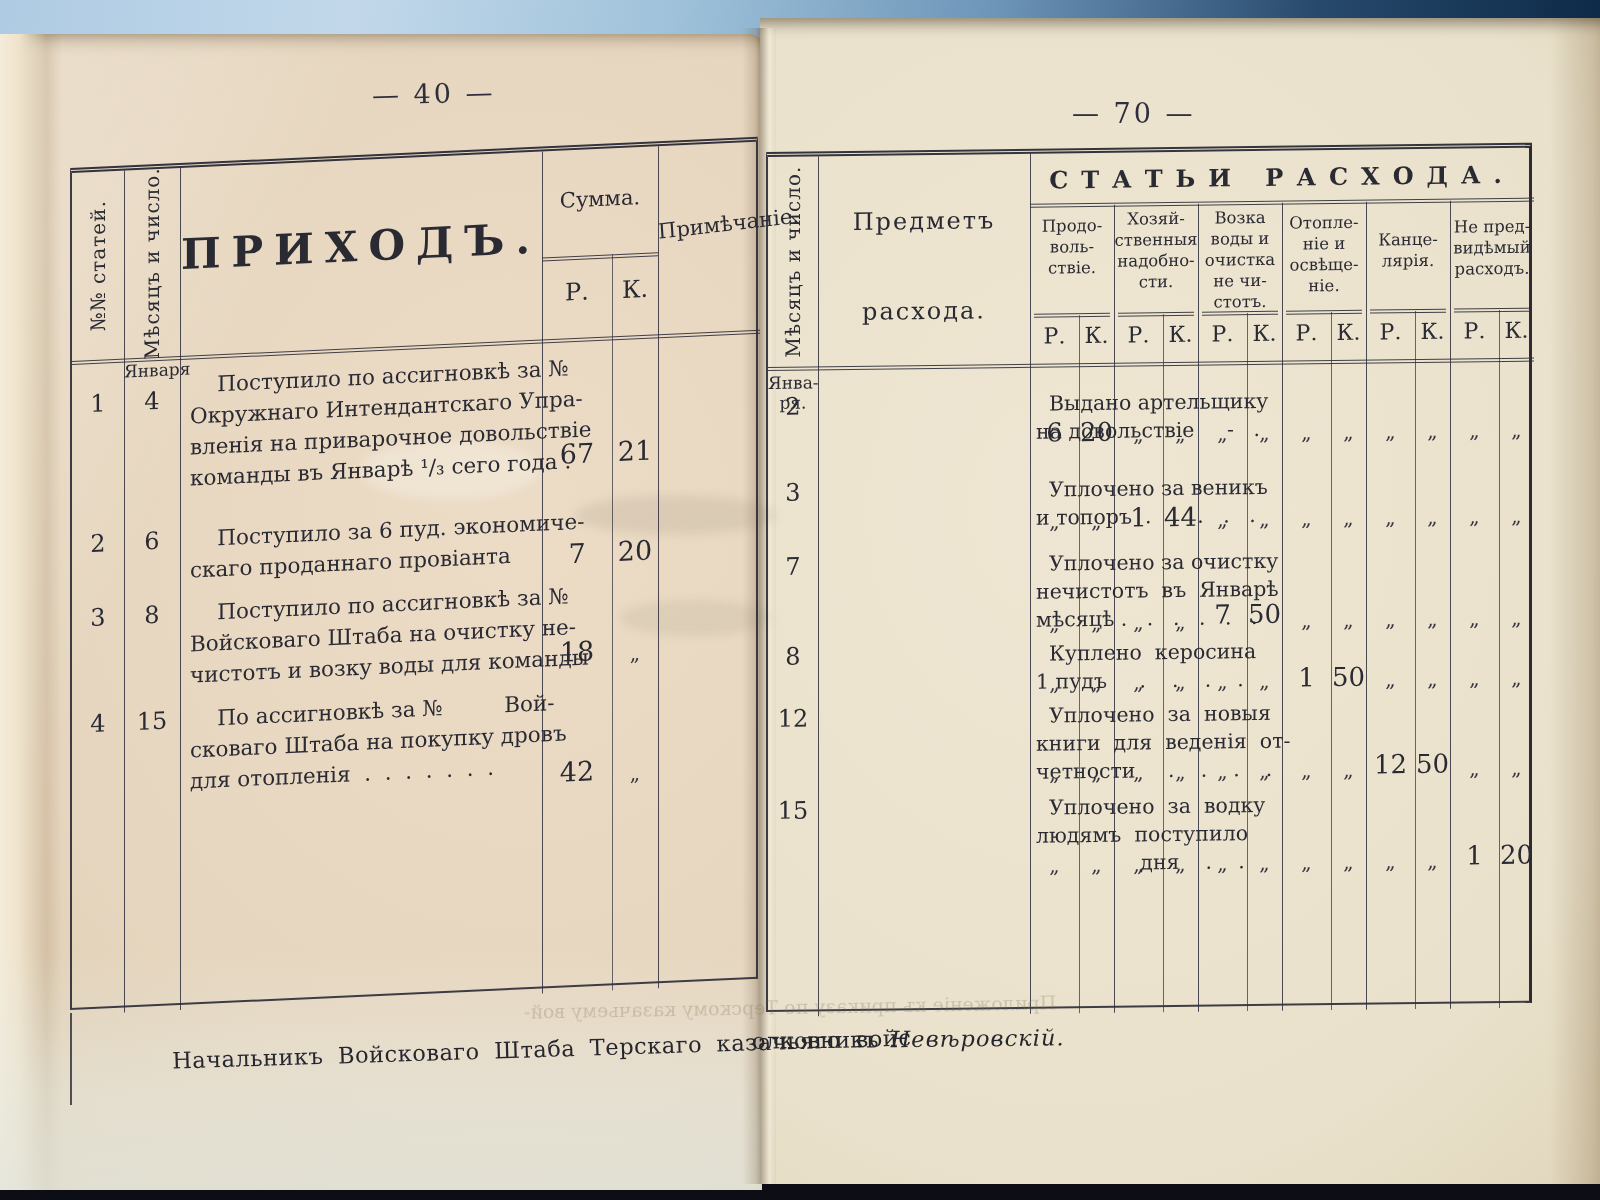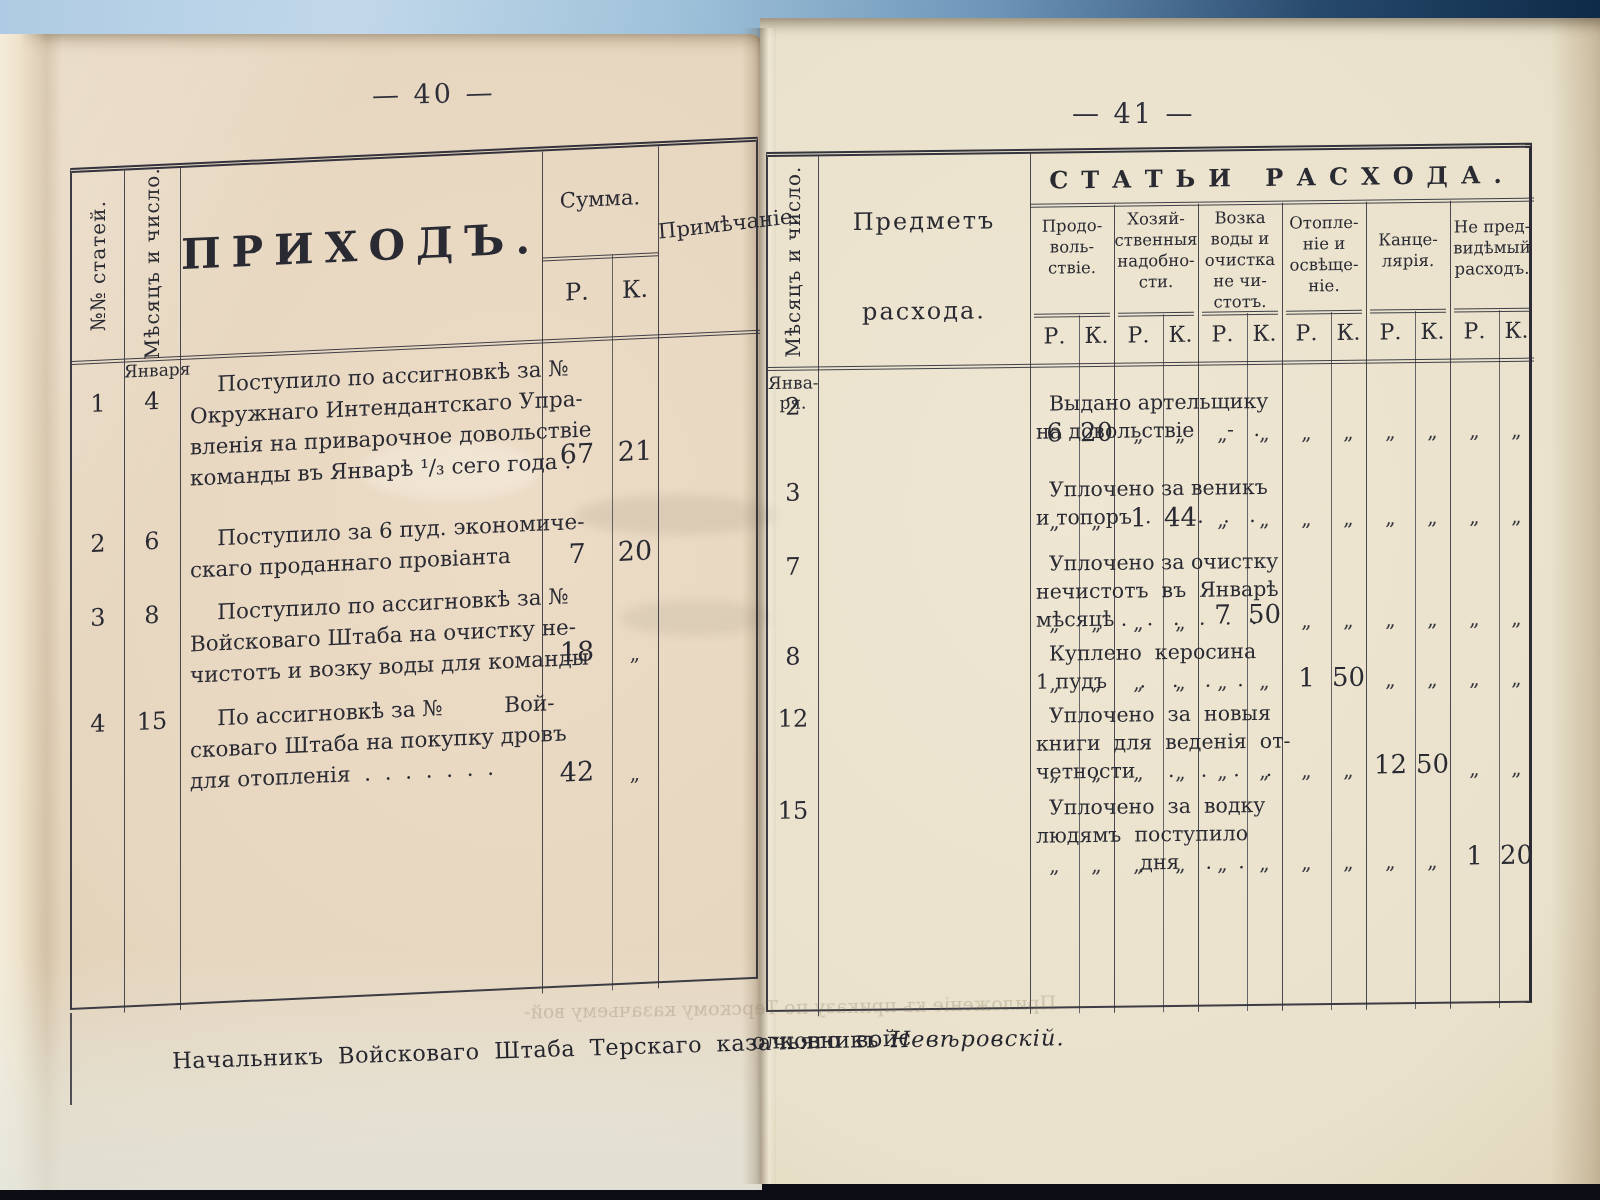--- a/index.html
+++ b/index.html
@@ -143,21 +143,21 @@
     <div class="cool"></div>
   </div>
   <div class="paper-right"></div>
   <div class="gutter"></div>
 
   <div class="smudge c"></div>
   <div class="smudge a"></div>
   <div class="smudge b"></div>
 
   <div class="pnum pnum40">— 40 —</div>
-  <div class="pnum pnum41">— 41 —</div>
+  <div class="pnum pnum41">— 70 —</div>
 
   <div class="tbl t40">
     <div class="line-v v1"></div>
     <div class="line-v v2"></div>
     <div class="line-v v3"></div>
     <div class="line-v thin v4"></div>
     <div class="line-v v5"></div>
     <div class="rule-dbl hdr-rule"></div>
     <div class="rule-dbl sum-rule"></div>
     <div class="tail"></div>

